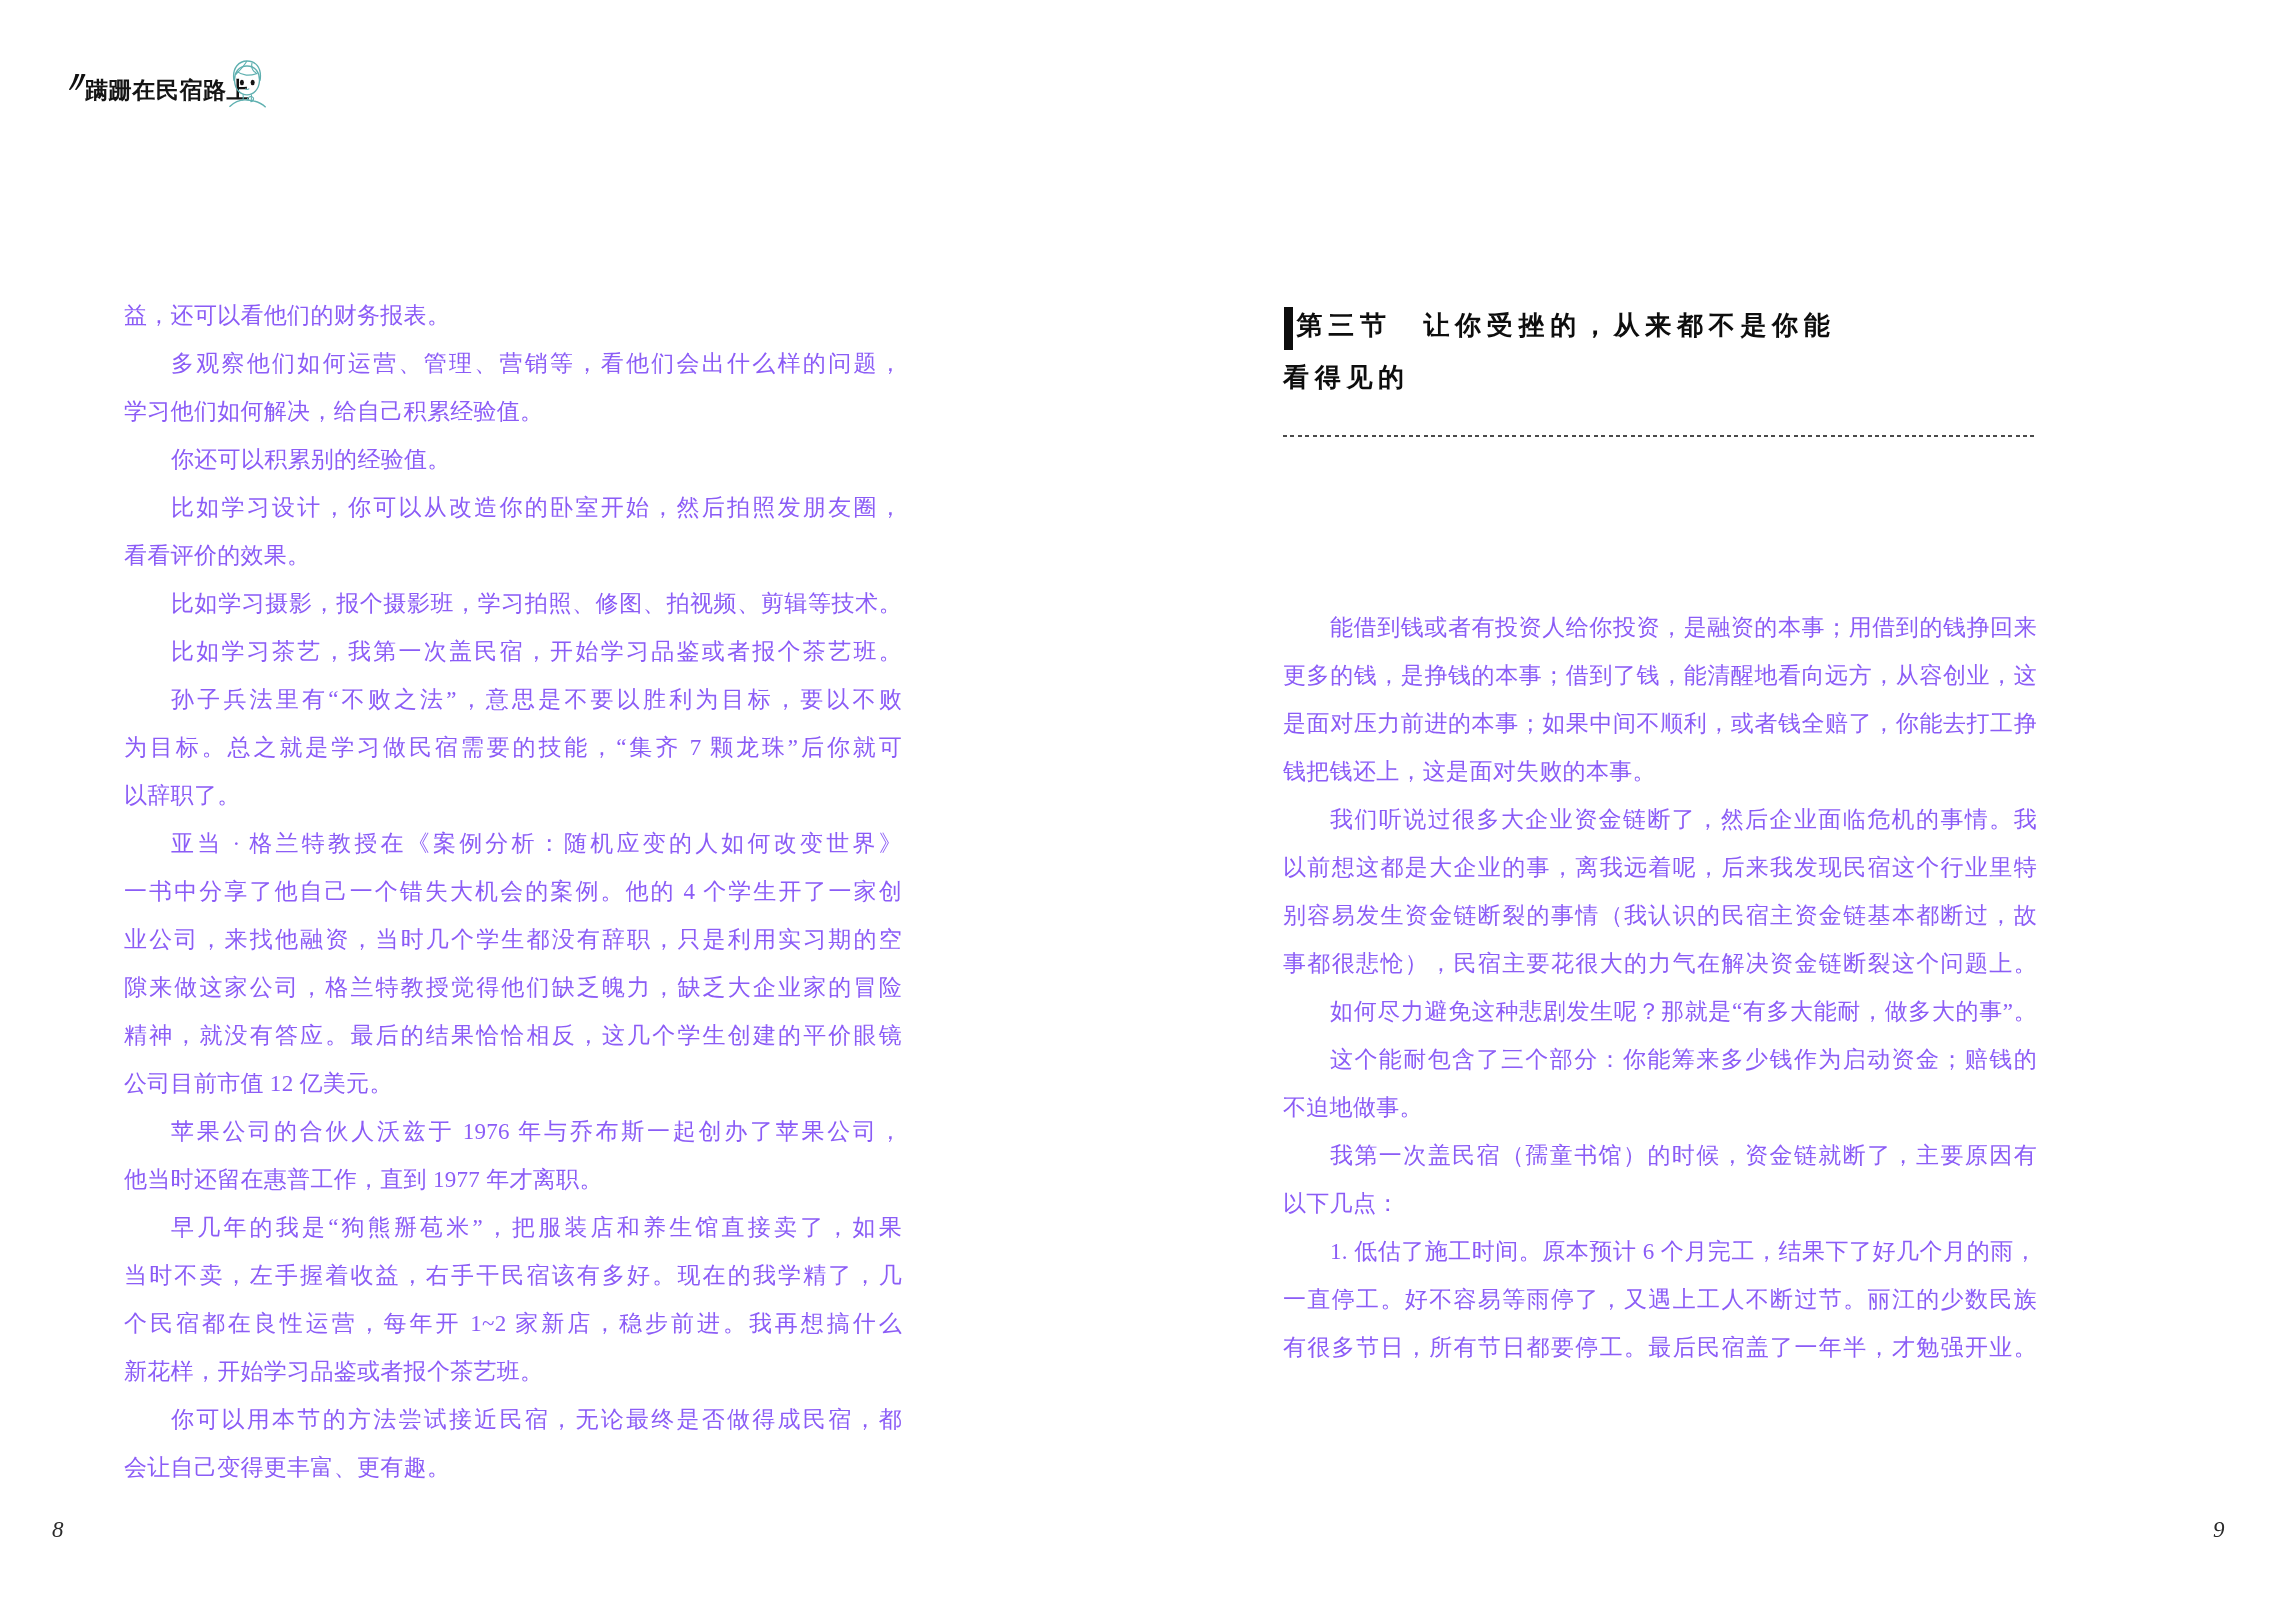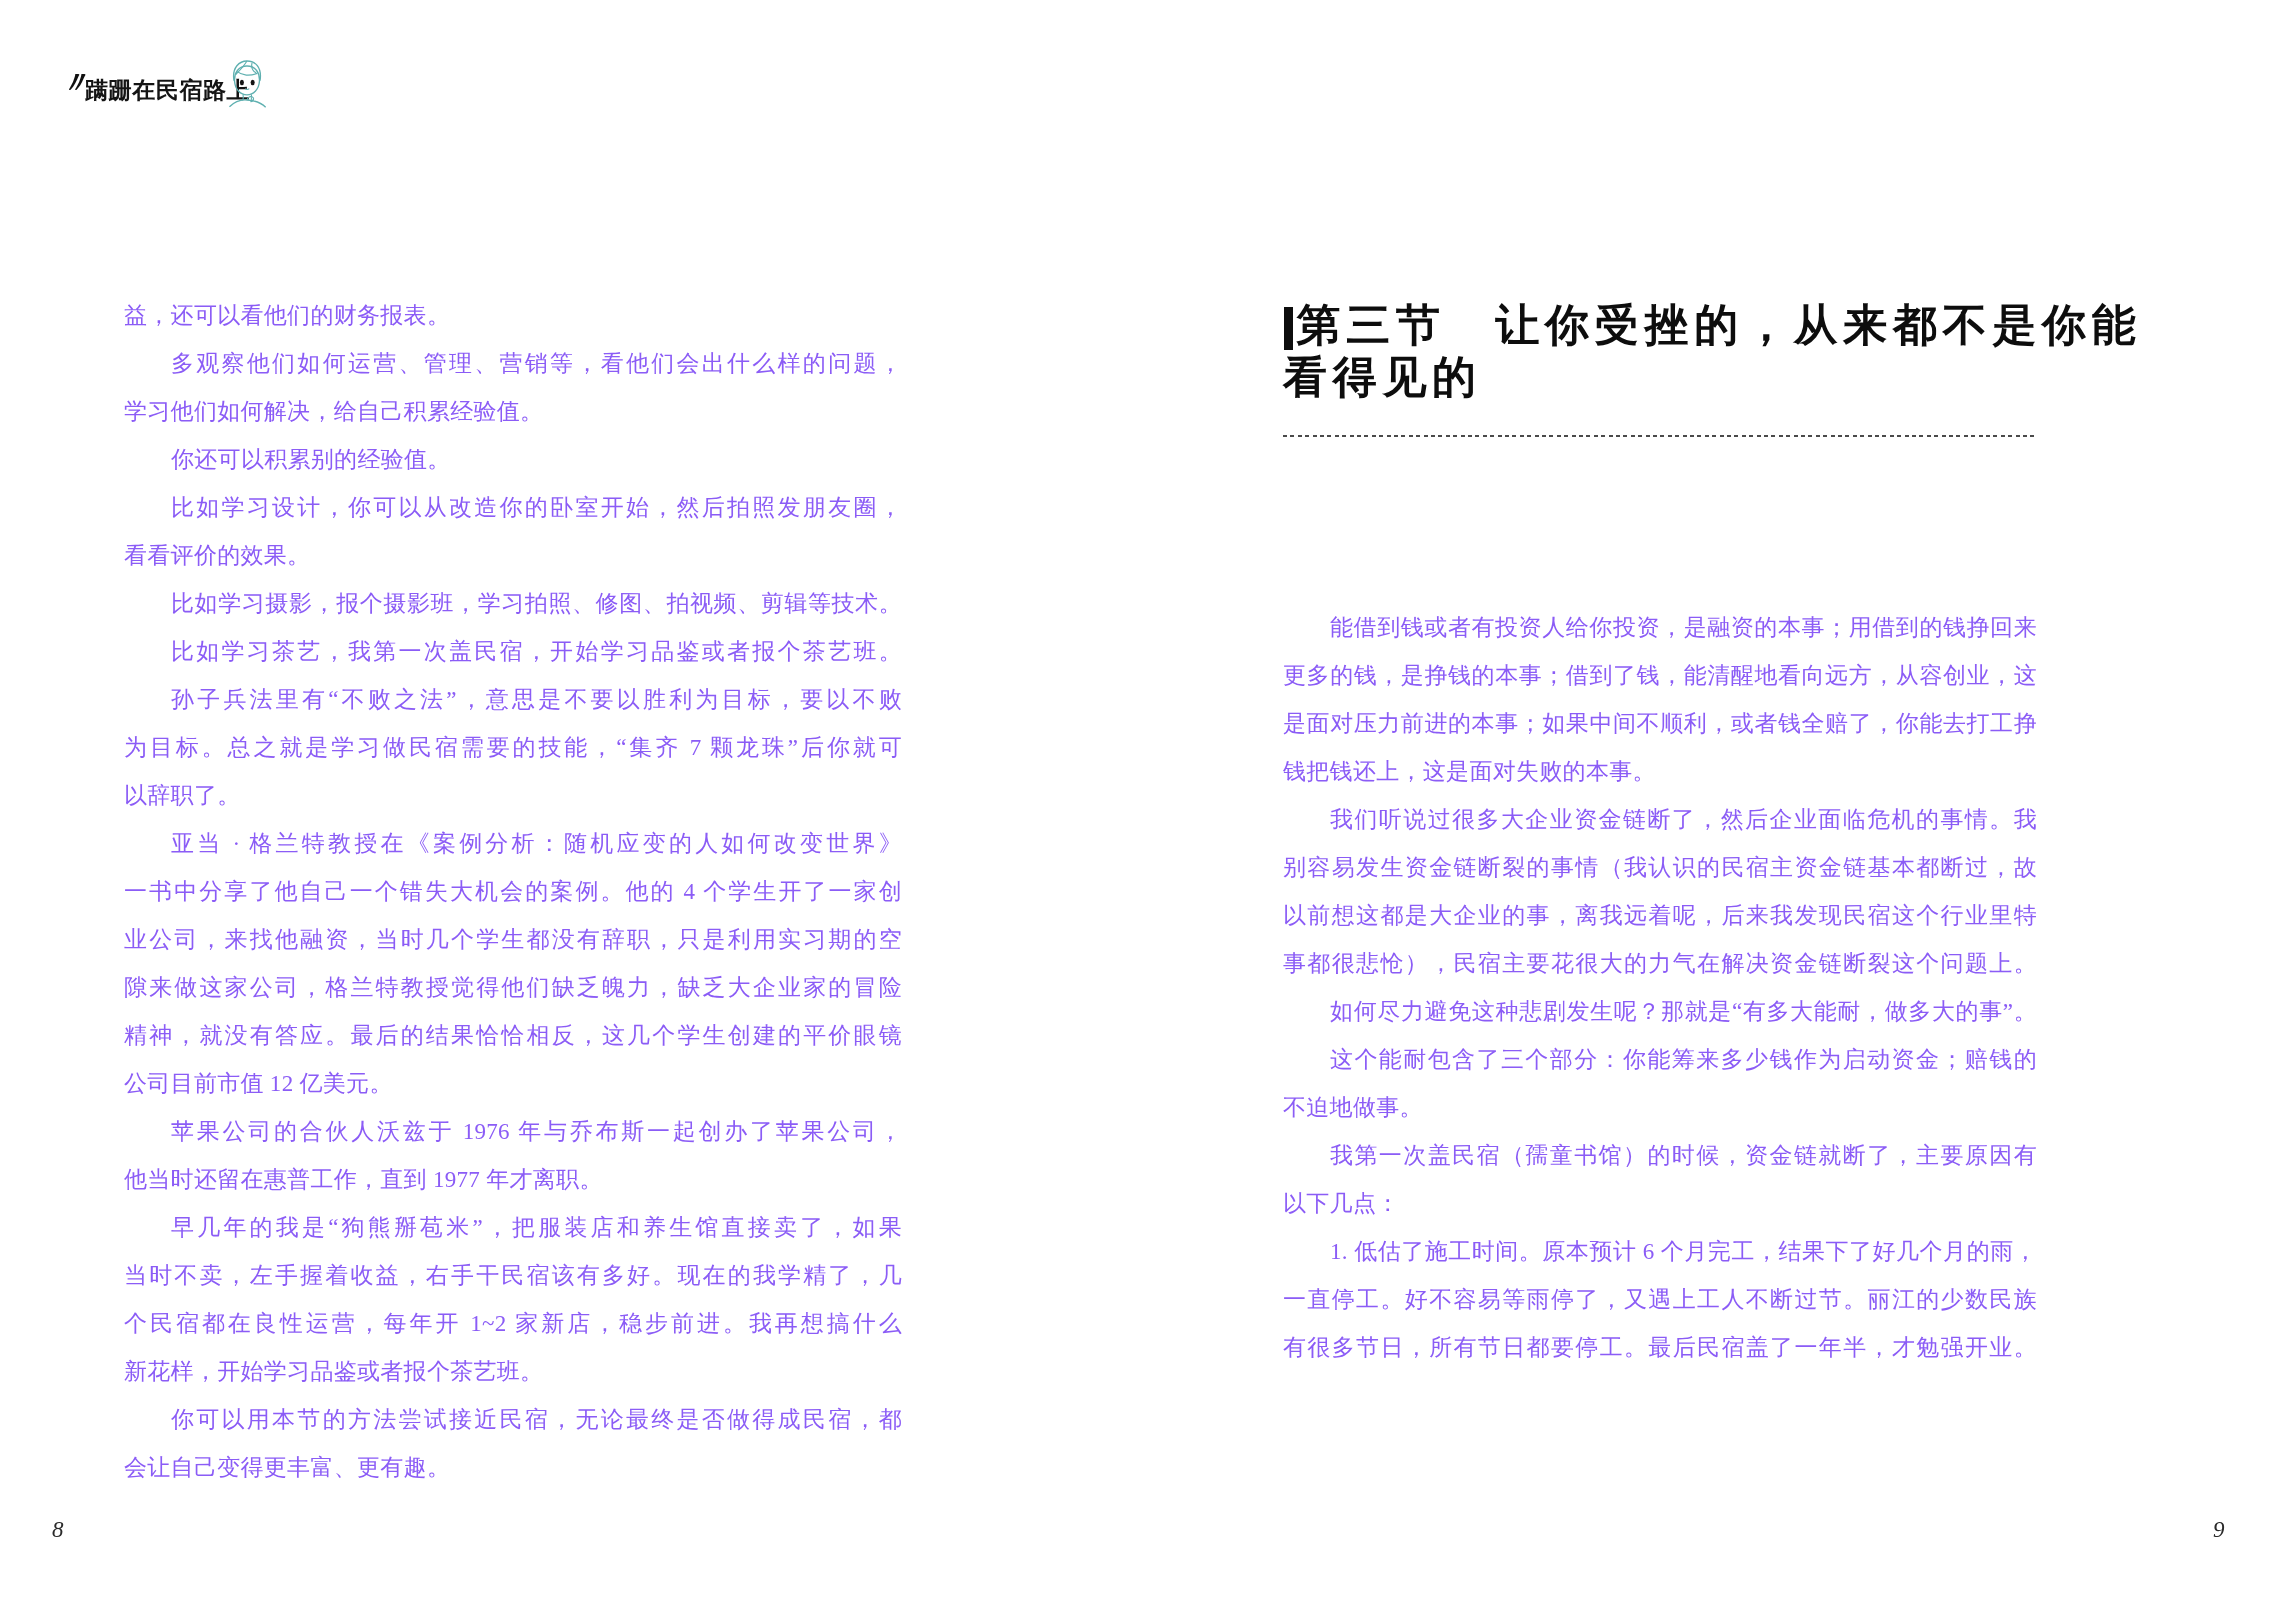--- a/index.html
+++ b/index.html
@@ -77,21 +77,21 @@
   
   .chapter-heading {
     position: absolute;
     left: 1283px;
     top: 300px;
     width: 754px;
     font-weight: 700;
     color: #0d0d0d;
   }
   .heading-line {
-    font-size: 44px;
+    font-size: 26px;
     line-height: 52px;
     letter-spacing: 5.7px;
     white-space: nowrap;
   }
   .heading-line.first { padding-left: 13.6px; }
   .section-marker-bar {
     position: absolute;
     left: 1284px;
     top: 307px;
     width: 8.5px;
@@ -185,22 +185,22 @@
     <div class="heading-line">看得见的</div>
   </div>
   <div class="dotted-divider"></div>
 
   <div id="right-lines" class="text-col right-col">
       <div class="tline indent fill">能借到钱或者有投资人给你投资，是融资的本事；用借到的钱挣回来</div>
       <div class="tline fill">更多的钱，是挣钱的本事；借到了钱，能清醒地看向远方，从容创业，这</div>
       <div class="tline fill">是面对压力前进的本事；如果中间不顺利，或者钱全赔了，你能去打工挣</div>
       <div class="tline">钱把钱还上，这是面对失败的本事。</div>
       <div class="tline indent fill">我们听说过很多大企业资金链断了，然后企业面临危机的事情。我</div>
+      <div class="tline fill">以前想这都是大企业的事，离我远着呢，后来我发现民宿这个行业里特</div>
       <div class="tline fill">别容易发生资金链断裂的事情（我认识的民宿主资金链基本都断过，故</div>
-      <div class="tline fill">以前想这都是大企业的事，离我远着呢，后来我发现民宿这个行业里特</div>
       <div class="tline fill">事都很悲怆），民宿主要花很大的力气在解决资金链断裂这个问题上。</div>
       <div class="tline indent fill">如何尽力避免这种悲剧发生呢？那就是“有多大能耐，做多大的事”。</div>
       <div class="tline indent fill">这个能耐包含了三个部分：你能筹来多少钱作为启动资金；赔钱的</div>
       <div class="tline">不迫地做事。</div>
       <div class="tline indent fill">我第一次盖民宿（孺童书馆）的时候，资金链就断了，主要原因有</div>
       <div class="tline">以下几点：</div>
       <div class="tline indent fill">1. 低估了施工时间。原本预计 6 个月完工，结果下了好几个月的雨，</div>
       <div class="tline fill">一直停工。好不容易等雨停了，又遇上工人不断过节。丽江的少数民族</div>
       <div class="tline fill">有很多节日，所有节日都要停工。最后民宿盖了一年半，才勉强开业。</div>
     </div>

